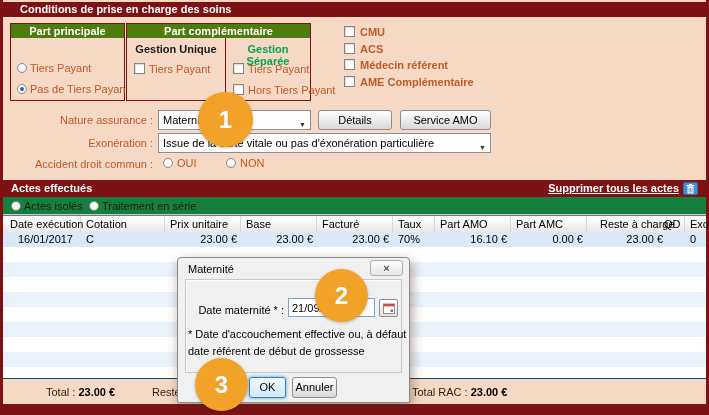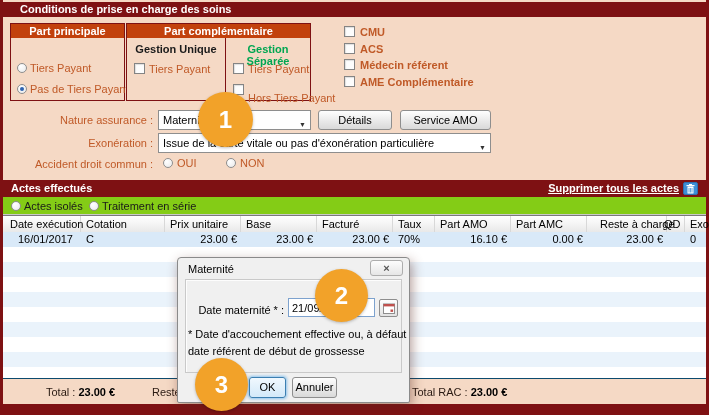--- a/index.html
+++ b/index.html
@@ -11,21 +11,21 @@
   .edge-right{position:absolute;right:0;top:0;width:3px;height:415px;background:#7E1113;}
   .footer-bar{position:absolute;left:0;top:404px;width:709px;height:11px;background:#7E1113;}
 
   .titlebar{position:absolute;left:3px;top:2px;width:703px;height:15px;background:#7E1113;color:#fff;
             font-weight:bold;line-height:15px;padding-left:17px;box-sizing:border-box;}
 
   
   .panel{position:absolute;border:1px solid #7E1113;background:#F5D9C5;box-sizing:border-box;}
   .panel-pp{left:10px;top:23px;width:115px;height:78px;}
   .panel-pc{left:126px;top:23px;width:185px;height:78px;}
-  .panel-hd{height:14px;background:#c2410c;color:#fff;font-weight:bold;text-align:center;line-height:14px;}
+  .panel-hd{height:14px;background:#4d7c0f;color:#fff;font-weight:bold;text-align:center;line-height:14px;}
   .pc-divider{position:absolute;left:98px;top:14px;bottom:0;width:1px;background:#7E1113;}
   .subhead{position:absolute;top:19px;font-weight:bold;text-align:center;}
   .subhead.gu{left:0;width:98px;color:#1a1a1a;}
   .subhead.gs{left:98px;width:86px;color:#00A651;}
 
   .brown{color:#C05A28;}
   .bold{font-weight:bold;}
 
   
   .radio{position:absolute;width:10px;height:10px;border:1px solid #8E8E8E;border-radius:50%;
@@ -42,21 +42,21 @@
   .btn{position:absolute;height:20px;border:1px solid #8E8E8E;border-radius:3px;box-sizing:border-box;
        background:linear-gradient(#fefefe,#ececec 48%,#d9d9d9);text-align:center;line-height:18px;color:#000;}
 
   
   .actes-bar{position:absolute;left:3px;top:180px;width:703px;height:17px;background:#7E1113;color:#fff;box-sizing:border-box;}
   .actes-title{position:absolute;left:8px;top:2px;font-weight:bold;}
   .delete-link{position:absolute;right:27px;top:2px;font-weight:bold;text-decoration:underline;color:#fff;cursor:pointer;}
   .trash-btn{position:absolute;right:8px;top:2px;width:15px;height:13px;background:#3E8FD6;border:1px solid #2F6FB0;
              border-radius:2px;box-sizing:border-box;display:flex;align-items:center;justify-content:center;}
 
-  .mode-strip{position:absolute;left:3px;top:197px;width:703px;height:18px;background:#84cc16;border-bottom:1px solid #c9c9c9;box-sizing:border-box;}
+  .mode-strip{position:absolute;left:3px;top:197px;width:703px;height:18px;background:#15803d;border-bottom:1px solid #c9c9c9;box-sizing:border-box;}
 
   .grid-head{position:absolute;left:3px;top:215px;width:703px;height:17px;border-top:1px solid #7a7a7a;
              background:linear-gradient(#ffffff,#f2f2f2 60%,#e8e8e8);box-sizing:border-box;}
   .th{position:absolute;top:0;height:17px;line-height:16px;border-right:1px solid #d8d8d8;box-sizing:border-box;
       padding-left:5px;white-space:nowrap;color:#000;}
   .grid-row{position:absolute;left:3px;top:232px;width:703px;height:15px;background:#D9E9F8;}
   .td{position:absolute;top:0;height:15px;line-height:15px;box-sizing:border-box;white-space:nowrap;color:#000;}
   .num{text-align:right;padding-right:4px;}
   .grid-empty{position:absolute;left:3px;top:247px;width:703px;height:131px;
               background:repeating-linear-gradient(#ffffff 0 15px,#EAF3FB 15px 30px);}
@@ -120,21 +120,21 @@
   <div class="panel panel-pc">
     <div class="panel-hd">Part complémentaire</div>
     <div class="pc-divider"></div>
     <div class="subhead gu">Gestion Unique</div>
     <div class="subhead gs">Gestion Séparée</div>
     <div class="checkbox" style="left:7px;top:39px;"></div>
     <span class="lbl brown" style="left:22px;top:39px;">Tiers Payant</span>
     <div class="checkbox" style="left:106px;top:39px;"></div>
     <span class="lbl brown" style="left:121px;top:39px;">Tiers Payant</span>
     <div class="checkbox" style="left:106px;top:60px;"></div>
-    <span class="lbl brown" style="left:121px;top:68px;">Hors Tiers Payant</span>
+    <span class="lbl brown" style="left:121px;top:60px;">Hors Tiers Payant</span>
   </div>
 
   <div class="checkbox" style="left:344px;top:26px;"></div>
   <span class="lbl brown bold" style="left:360px;top:26px;">CMU</span>
   <div class="checkbox" style="left:344px;top:43px;"></div>
   <span class="lbl brown bold" style="left:360px;top:43px;">ACS</span>
   <div class="checkbox" style="left:344px;top:59px;"></div>
   <span class="lbl brown bold" style="left:360px;top:59px;">Médecin référent</span>
   <div class="checkbox" style="left:344px;top:76px;"></div>
   <span class="lbl brown bold" style="left:360px;top:76px;">AME Complémentaire</span>

